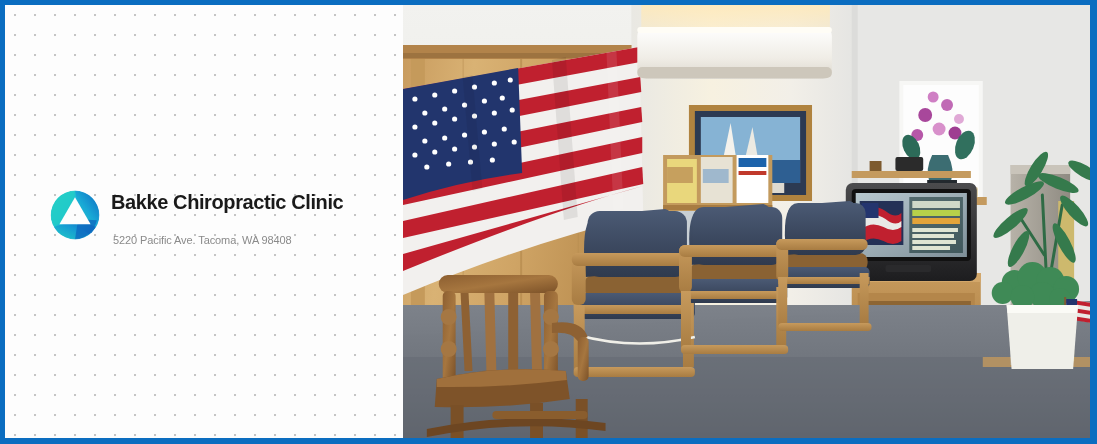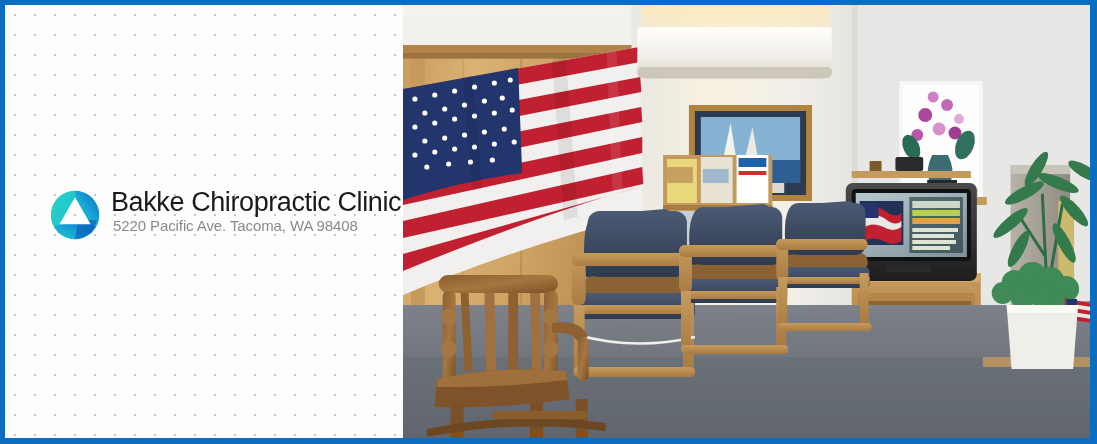--- a/index.html
+++ b/index.html
@@ -18,24 +18,24 @@
      background:#fdfdfd;
      background-image:
         radial-gradient(circle at 1px 1px, rgba(150,150,150,.55) 1px, rgba(0,0,0,0) 1.6px);
      background-size:20px 20px;background-position:9px 9px;}
 
   #brand-inner{position:absolute;left:44px;top:182px;width:340px;height:62px;}
 
   #logo-mark{position:absolute;left:0;top:2px;width:52px;height:52px;}
 
   #brand-text{position:absolute;left:62px;top:0px;width:280px;}
-  #clinic-name{font-size:27px;line-height:30px;color:#1a1a1a;
-      letter-spacing:-0.4px;white-space:nowrap;font-weight:400;}
-  #clinic-address{font-size:15px;line-height:14px;color:#8a8a8a;
-      letter-spacing:-0.1px;white-space:nowrap;margin-top:2px;padding-left:2px;}
+  #clinic-name{font-size:20px;line-height:30px;color:#1a1a1a;
+      letter-spacing:-0.4px;white-space:nowrap;font-weight:700;}
+  #clinic-address{font-size:11px;line-height:14px;color:#8a8a8a;
+      letter-spacing:-0.1px;white-space:nowrap;margin-top:16px;padding-left:2px;}
 
   
   #photo{position:absolute;left:398px;top:0;right:0;bottom:0;overflow:hidden;
          background:#d9dde0;}
   #photo svg{display:block;width:100%;height:100%;}
 </style>
 </head>
 <body>
 
 <div id="page">

